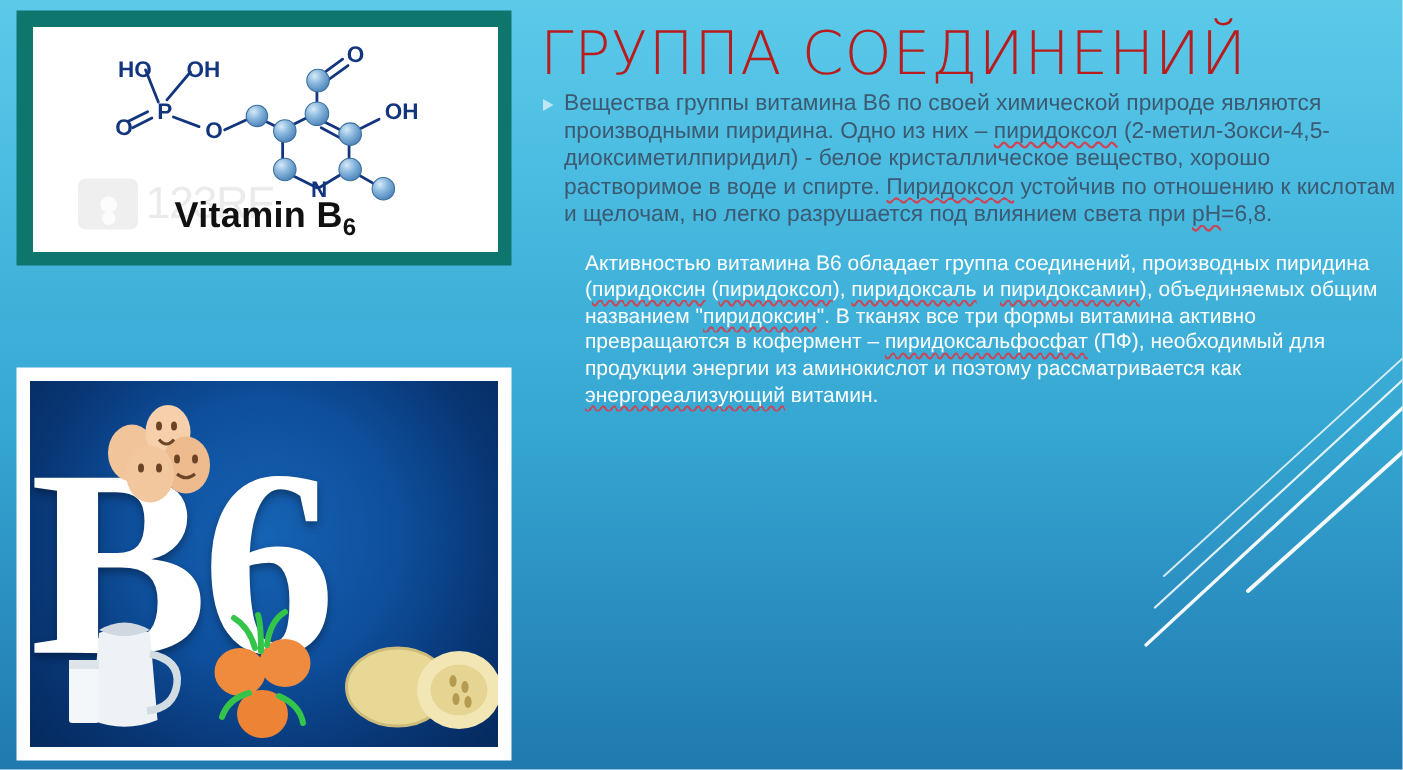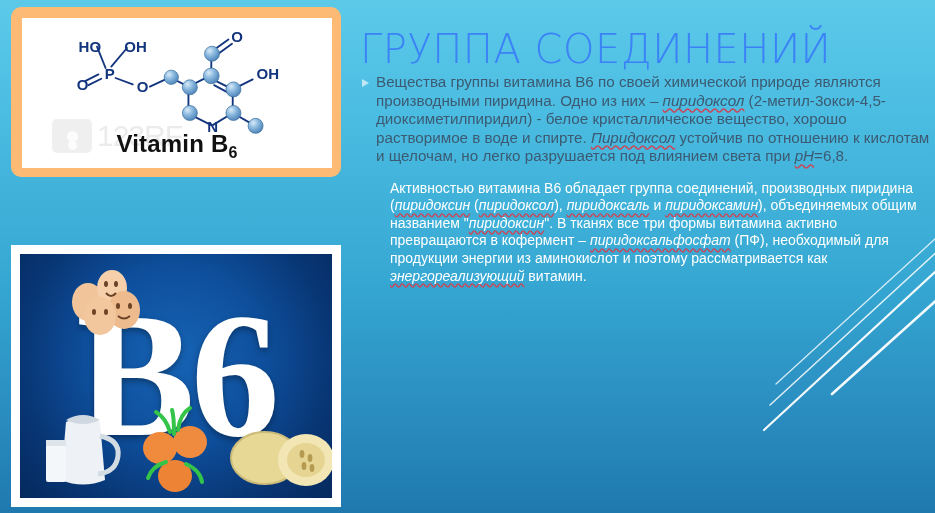--- a/index.html
+++ b/index.html
@@ -9,21 +9,21 @@
     background:linear-gradient(to bottom,#5CC9E9 0%,#4BBDE2 22%,#35A7D2 55%,#2A8DC0 80%,#1F79AE 100%);
     position:relative;
   }
 
   
   #streaks { position:absolute; inset:0; pointer-events:none; }
 
   
   .img-frame-top{
     position:absolute; left:11px; top:7px; width:330px; height:170px;
-    background:#fdba74; padding:11px 9px 9px 11px;border-radius:10px;
+    background:#0f766e; padding:11px 9px 9px 11px;
   }
   .chem-canvas{ position:absolute; inset:0; width:100%; height:100%; }
   .chem-wrap{ position:relative; width:100%; height:100%; background:#fff; overflow:hidden; }
   .chem-label{
     position:absolute; left:0; right:0; bottom:6px; text-align:center;
     font-family:"Liberation Sans", sans-serif; font-weight:bold;
     font-size:24px; color:#111; letter-spacing:.2px;
   }
   .chem-label sub{ font-size:16px; }
   .wm{
@@ -41,31 +41,31 @@
   .img-frame-bot{
     position:absolute; left:11px; top:245px; width:330px; height:262px;
     background:#ffffff; padding:9px;
   }
   .b6-wrap{
     position:relative; width:100%; height:100%; overflow:hidden;
     background:radial-gradient(circle at 50% 42%,#1663b4 0%,#0e4f9c 42%,#083573 75%,#052a5e 100%);
   }
   .b6-letters{
     position:absolute; left:0; right:0; top:50%; transform:translateY(-50%);
-    text-align:center; font-family:"Liberation Serif", serif; font-weight:bold;
+    font-family:"Liberation Serif", serif; font-weight:bold;
     color:#fff; font-size:178px; line-height:.92; letter-spacing:-4px;
     text-shadow:0 3px 6px rgba(0,0,0,.35);
   }
 
   
   .content{ position:absolute; left:356px; top:0; width:579px; height:513px; }
   .slide-title{
     font-family:"DejaVu Sans", sans-serif; font-weight:300;
-    font-size:40px; line-height:1.0; color:#3b82f6;
-    letter-spacing:.5px; padding:16px 0 4px 4px; white-space:nowrap;margin-top:13px;
+    font-size:40px; line-height:1.0; color:#b91c1c;
+    letter-spacing:.5px; padding:16px 0 4px 4px; white-space:nowrap;
   }
   .body-block{ padding:0 0 0 6px; }
   .para{
     display:flex; align-items:flex-start; gap:7px;
     font-size:15.2px; line-height:1.22; margin-bottom:9px;
   }
   .bullet{
     flex:0 0 auto; margin-top:6px; width:0;height:0;
     border-top:4.5px solid transparent; border-bottom:4.5px solid transparent;
     border-left:7px solid #BFE6F3;
@@ -73,21 +73,20 @@
   .ptext{ flex:1 1 auto; }
   .dark  { color:#3C5A72; }
   .p3{
     color:#ffffff; font-size:14px; line-height:1.255;
     padding-left:28px; margin-top:14px;
   }
   .sp{ 
     text-decoration:underline wavy #C8485A;
     text-decoration-skip-ink:none;
     text-underline-offset:2px;
-    font-style:italic;
   }
 </style>
 </head>
 <body>
 
 <svg id="streaks" viewBox="0 0 935 513" preserveAspectRatio="none">
   <g stroke="#ffffff" fill="none" stroke-linecap="round">
     <line x1="764" y1="430" x2="1000" y2="212" stroke-width="2.2" opacity="0.95"></line>
     <line x1="770" y1="405" x2="1002" y2="192" stroke-width="1.5" opacity="0.85"></line>
     <line x1="776" y1="384" x2="1004" y2="176" stroke-width="1.3" opacity="0.8"></line>

